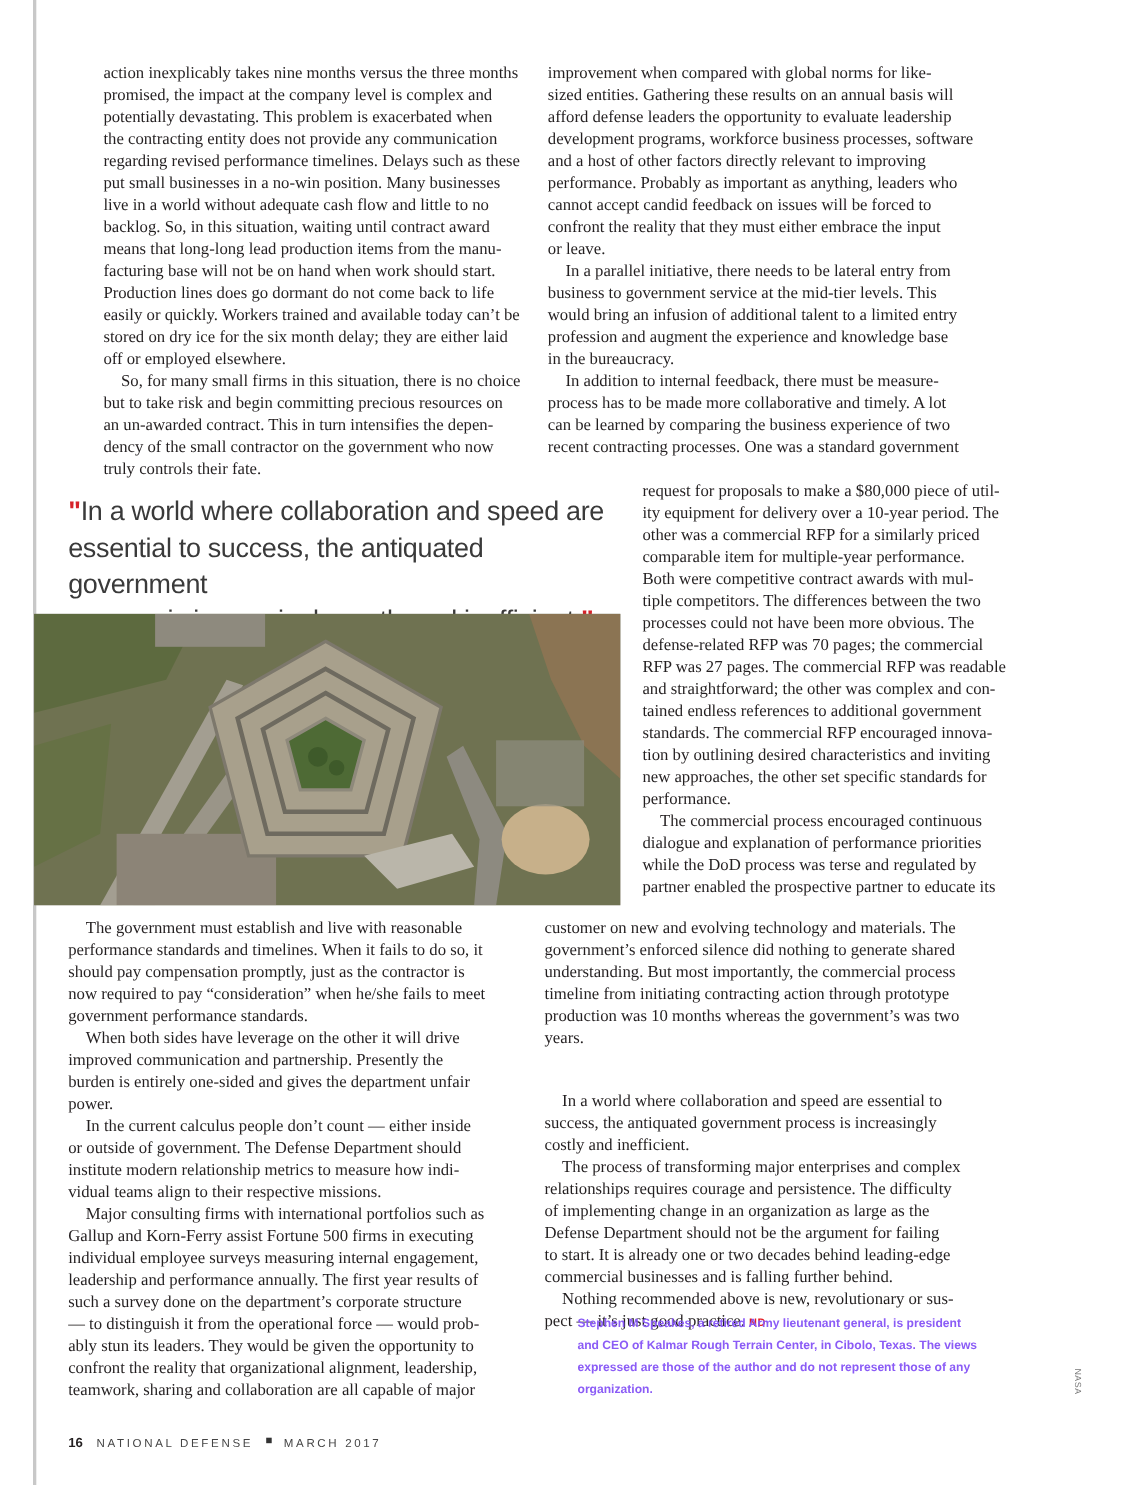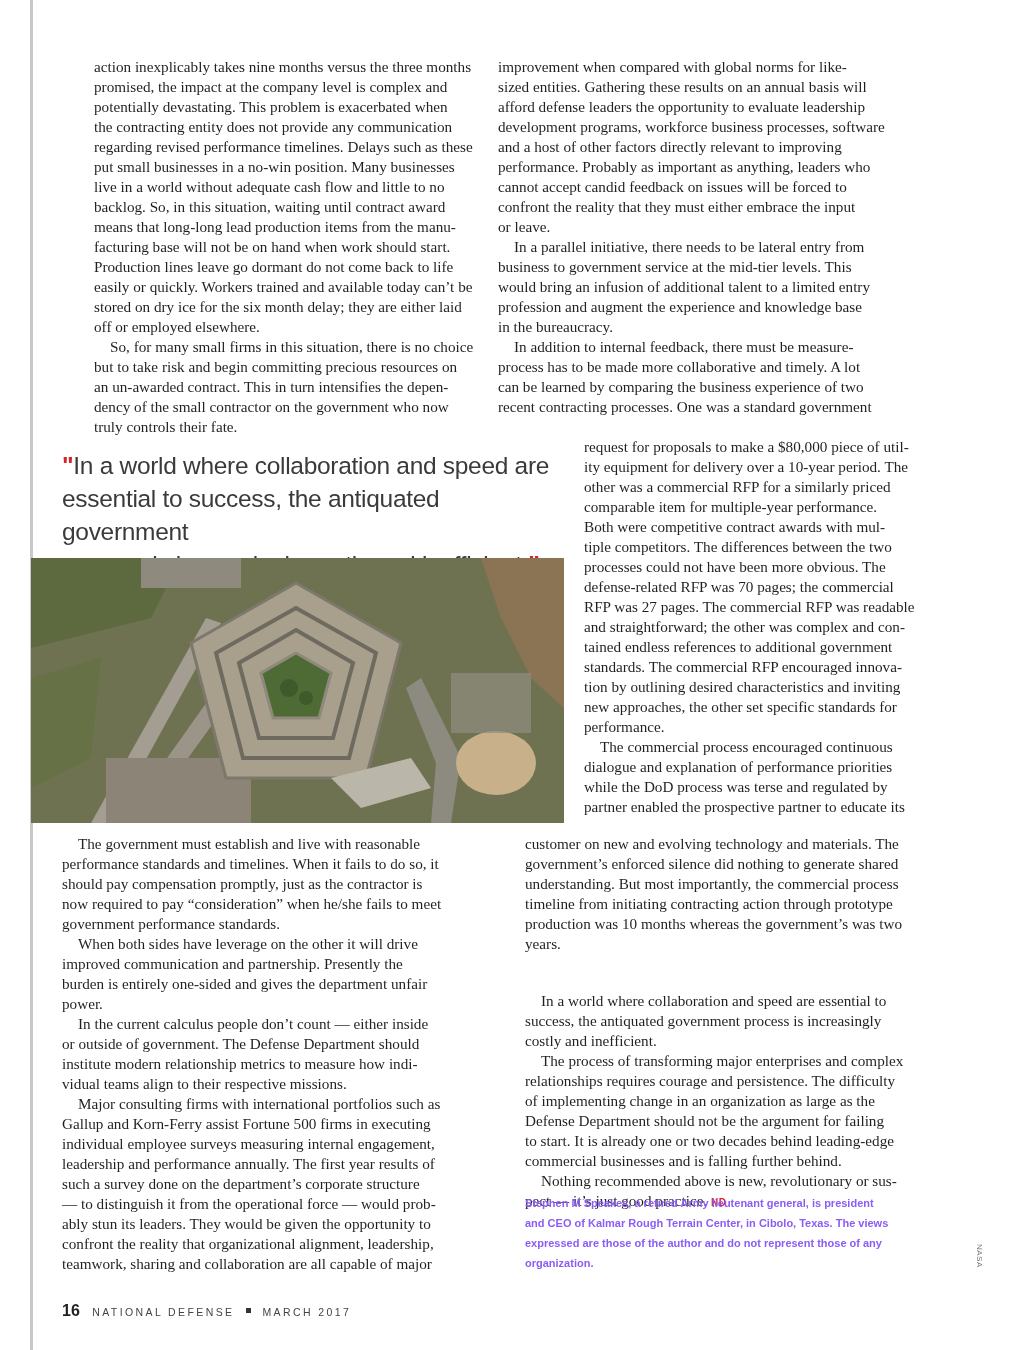--- a/index.html
+++ b/index.html
@@ -6,56 +6,56 @@
   body { width: 1024px; height: 1350px; position: relative; overflow: hidden;
          font-family: "Liberation Serif", "DejaVu Serif", serif; color: #231f20; }
   .page-rule { position: absolute; left: 30px; top: 0; width: 3px; height: 1350px; background: #c8c8c8; }
   .col { position: absolute; font-size: 15.2px; line-height: 20px; }
   .col p { margin: 0; text-align: left; }
   .line { display: block; white-space: nowrap; }
   #col-left-top { left: 74px; top: 57px; width: 440px; margin-left: 20px; }
   #col-left-bottom { left: 62px; top: 834px; width: 440px; }
   #col-right-top { left: 498px; top: 57px; width: 440px; }
   #col-right-wrap { left: 584px; top: 437px; width: 390px; }
-  #col-right-bottom { left: 525px; top: 834px; width: 440px; }
+  #col-right-bottom { left: 495px; top: 834px; width: 440px; }
   .pull-quote { position: absolute; left: 62px; top: 449px; width: 500px;
                 font-family: "Liberation Sans", "DejaVu Sans", sans-serif; font-weight: 300;
                 font-size: 24.5px; line-height: 33px; color: #3a3a3a; letter-spacing: -0.3px; }
   .pull-quote .qmark { color: #d62229; font-weight: bold; }
   .photo { position: absolute; left: 31px; top: 558px; width: 533px; height: 265px; overflow: hidden; background: #7a7760; }
   .photo svg { display: block; }
   .end-mark { color: #e31b23; font-family: "Liberation Sans", sans-serif; font-weight: bold; font-size: 10px; letter-spacing: 0.5px; }
   .bio { position: absolute; left: 525px; top: 1193px; width: 440px;
          font-family: "Liberation Sans", "DejaVu Sans", sans-serif; font-weight: bold;
          font-size: 11px; line-height: 20px; color: #8b5cf6; }
   .credit { position: absolute; left: 984px; top: 1244px; font-family: "Liberation Sans", sans-serif;
             font-size: 8px; color: #777; transform: rotate(90deg); transform-origin: left top; letter-spacing: 0.5px; }
   .footer { position: absolute; left: 62px; top: 1302px; font-family: "Liberation Sans", "DejaVu Sans", sans-serif; }
-  .footer .num { font-weight: bold; font-size: 16px; color: #231f20; margin-right: 8px; }
+  .footer .num { font-weight: bold; font-size: 12px; color: #231f20; margin-right: 8px; }
   .footer .pub { font-size: 10.5px; letter-spacing: 2.4px; color: #444; }
   .footer .sep { display: inline-block; width: 5px; height: 5px; background: #333; margin: 0 7px 2px 7px; vertical-align: middle; }
 </style>
 </head>
 <body>
 
 <div class="page-rule"></div>
 
 <div class="col" id="col-left-top">
     <p>
       <span class="line">action inexplicably takes nine months versus the three months</span>
       <span class="line">promised, the impact at the company level is complex and</span>
       <span class="line">potentially devastating. This problem is exacerbated when</span>
       <span class="line">the contracting entity does not provide any communication</span>
       <span class="line">regarding revised performance timelines. Delays such as these</span>
       <span class="line">put small businesses in a no-win position. Many businesses</span>
       <span class="line">live in a world without adequate cash flow and little to no</span>
       <span class="line">backlog. So, in this situation, waiting until contract award</span>
       <span class="line">means that long-long lead production items from the manu-</span>
       <span class="line">facturing base will not be on hand when work should start.</span>
-      <span class="line">Production lines leave go dormant do not come back to life</span>
+      <span class="line">Production lines does go dormant do not come back to life</span>
       <span class="line">easily or quickly. Workers trained and available today can’t be</span>
       <span class="line">stored on dry ice for the six month delay; they are either laid</span>
       <span class="line">off or employed elsewhere.</span>
     </p>
     <p>
       <span class="line" style="text-indent: 16px;">So, for many small firms in this situation, there is no choice</span>
       <span class="line">but to take risk and begin committing precious resources on</span>
       <span class="line">an un-awarded contract. This in turn intensifies the depen-</span>
       <span class="line">dency of the small contractor on the government who now</span>
       <span class="line">truly controls their fate.</span>

